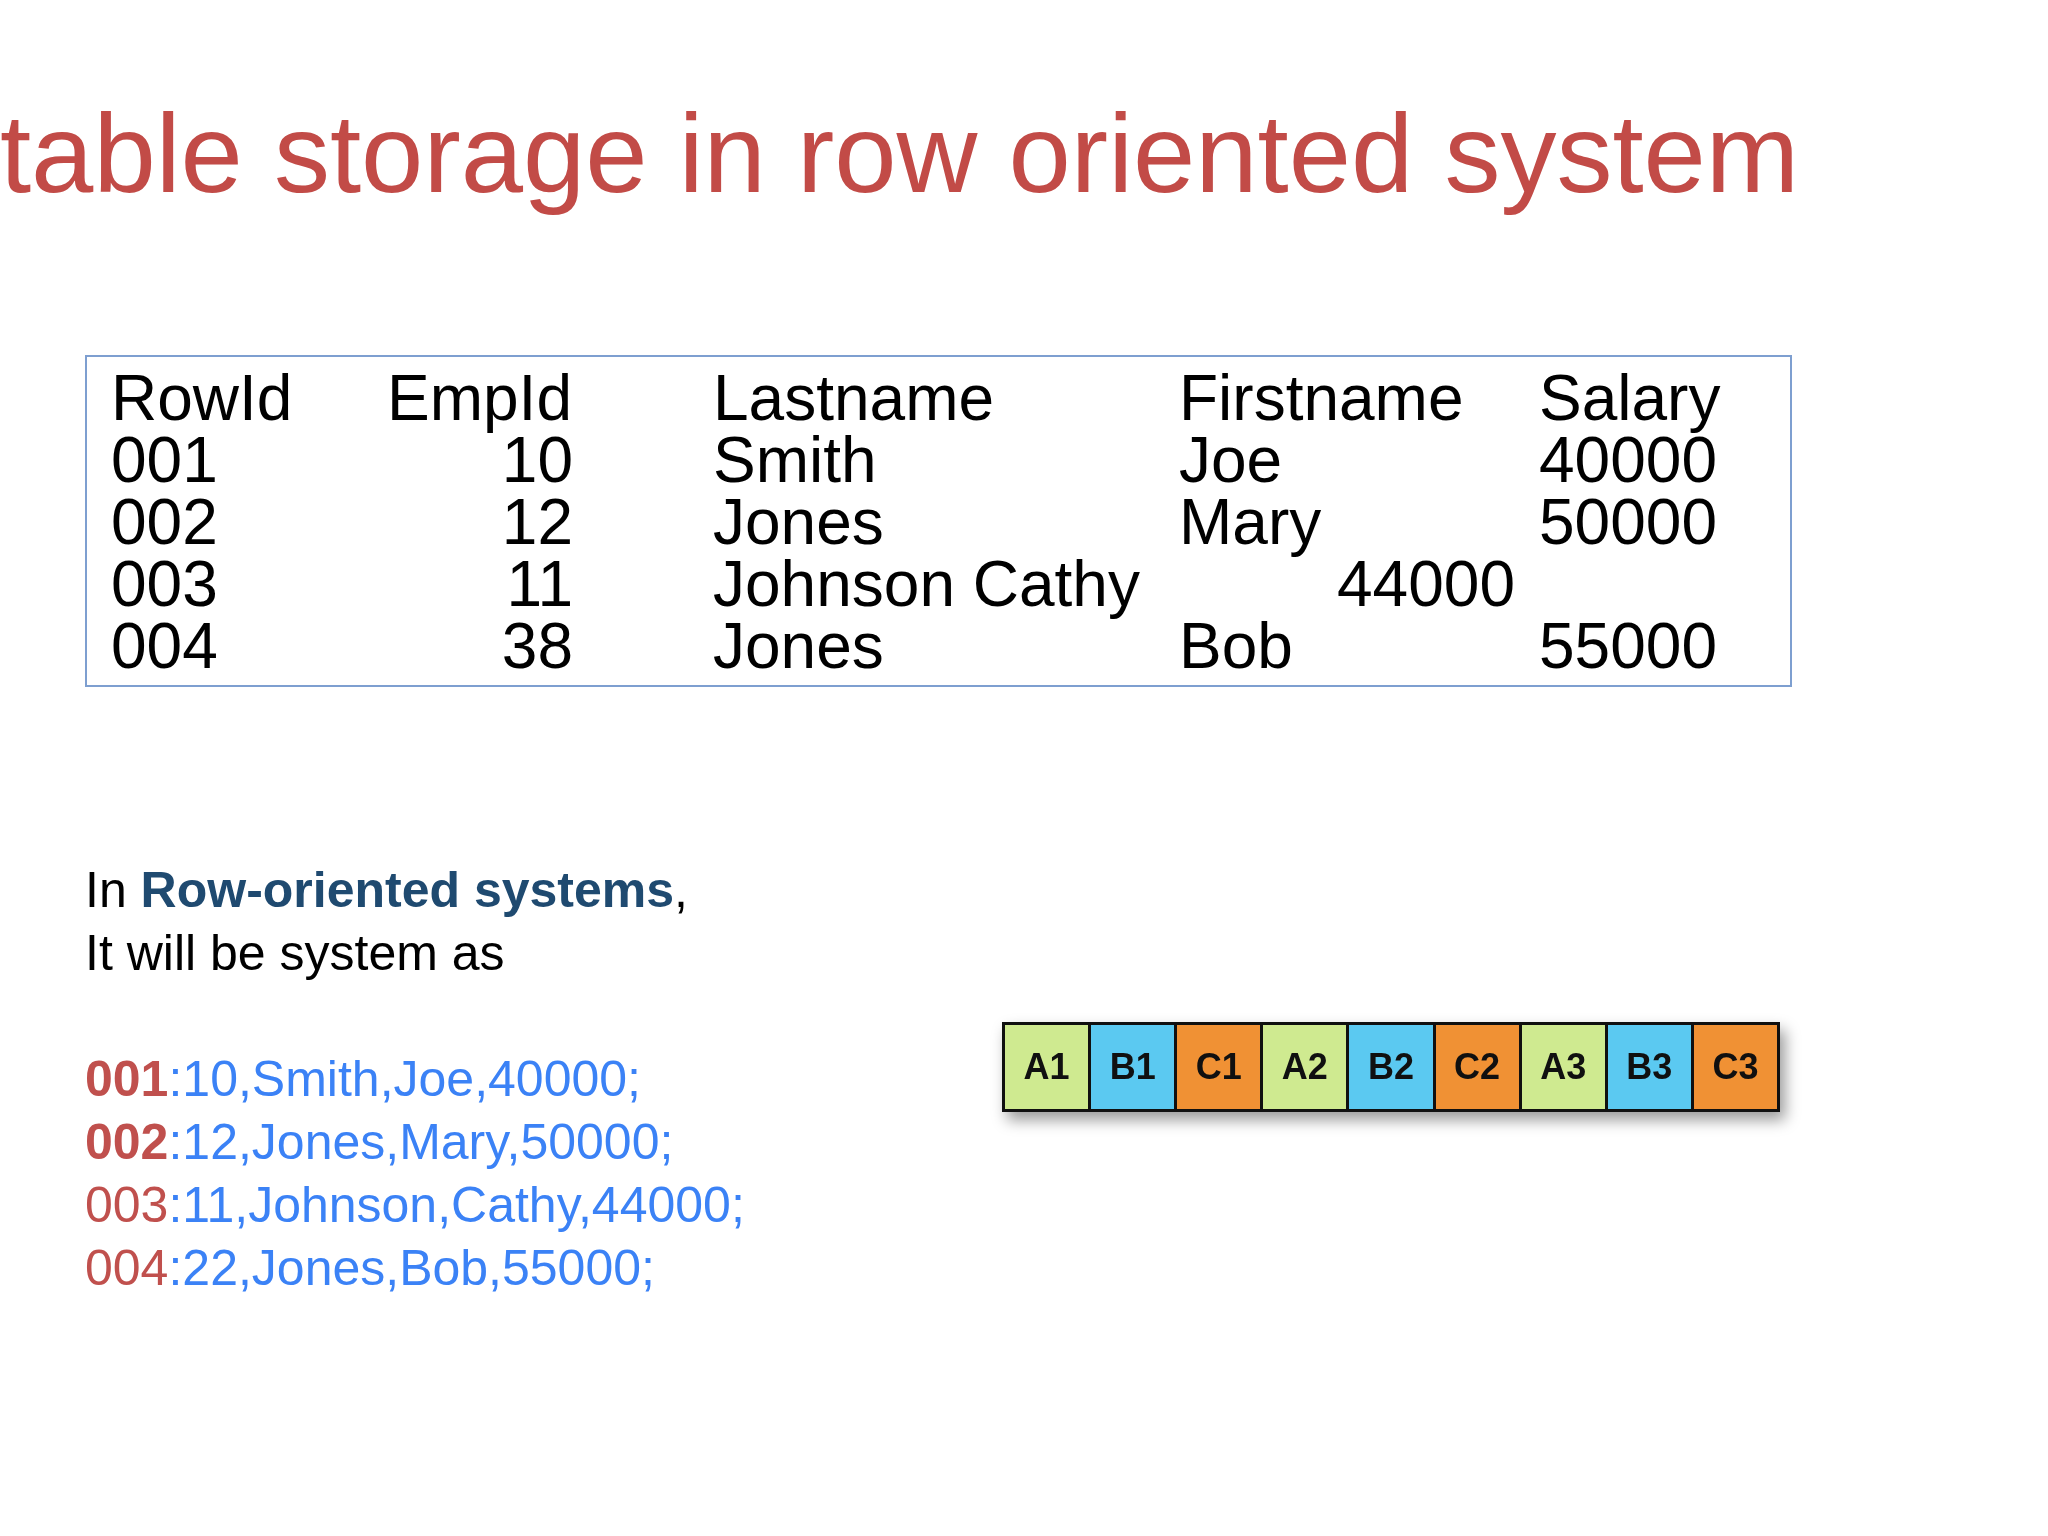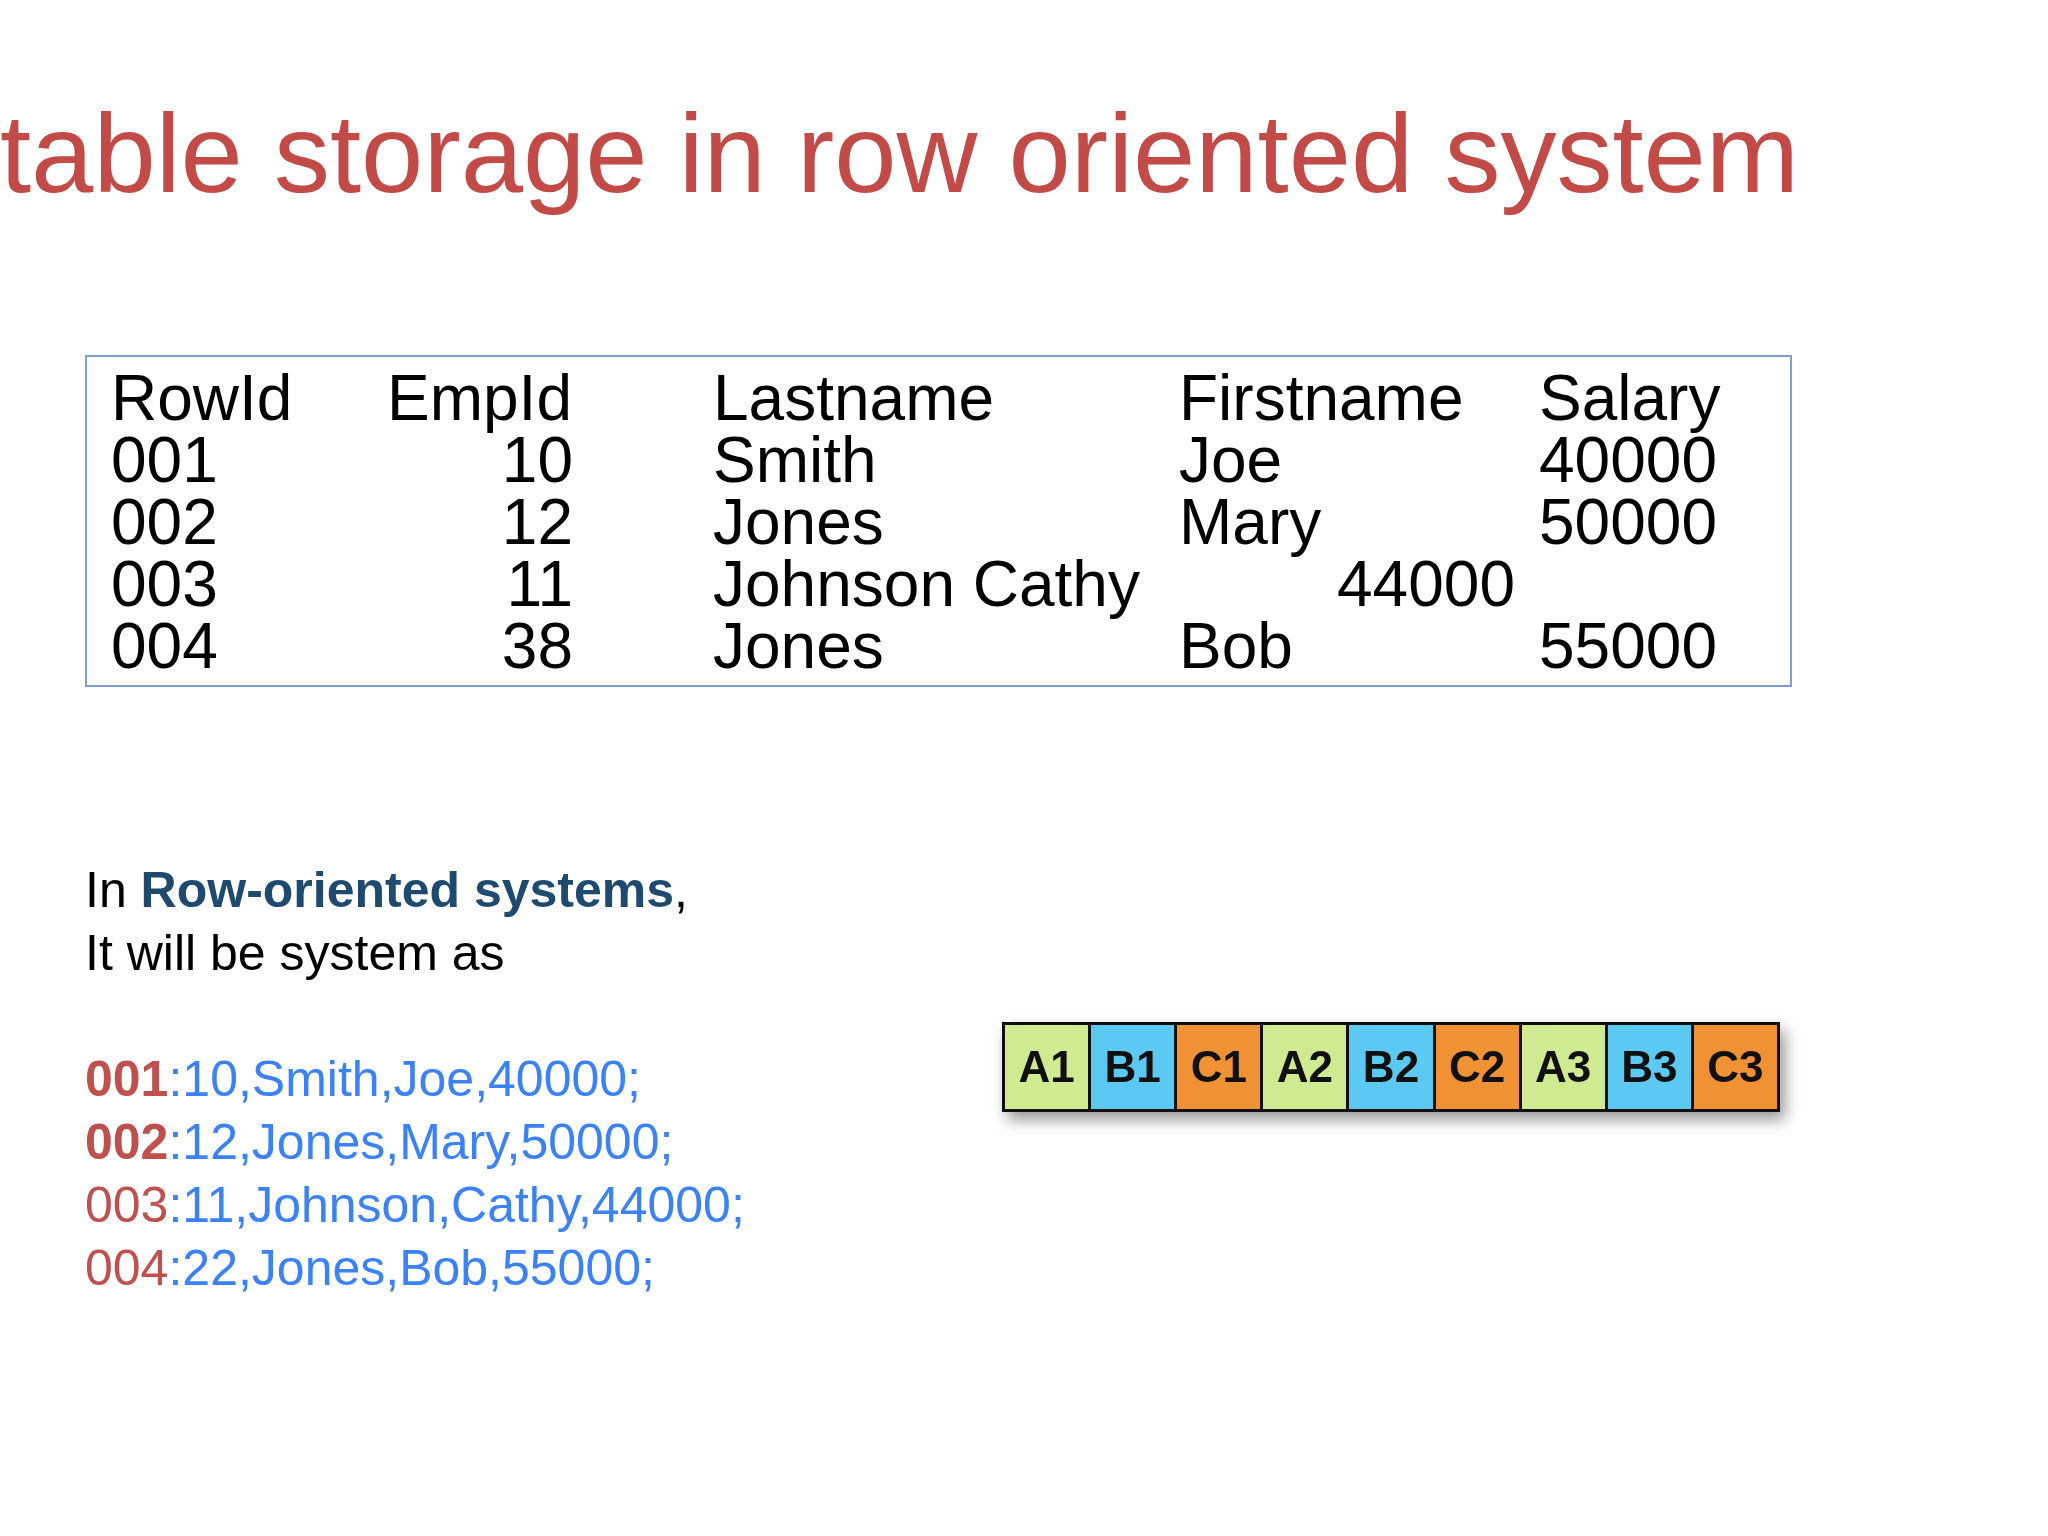--- a/index.html
+++ b/index.html
@@ -60,21 +60,21 @@
     left:1002px;top:1022px;
     width:772px;height:84px;
     display:flex;
     border:3px solid #101010;
     box-shadow:5px 8px 14px rgba(0,0,0,0.40);
     background:#ffffff;
   }
   .cell{
     flex:1 1 0;
     display:flex;align-items:center;justify-content:center;
-    font-size:44px;font-weight:700;color:#101010;
+    font-size:36px;font-weight:700;color:#101010;
     border-left:3px solid #101010;
   }
   .cell:first-child{border-left:none;}
 </style>
 </head>
 <body>
 
 <div class="slide">
 
   <div class="title">table storage in row oriented system</div>

